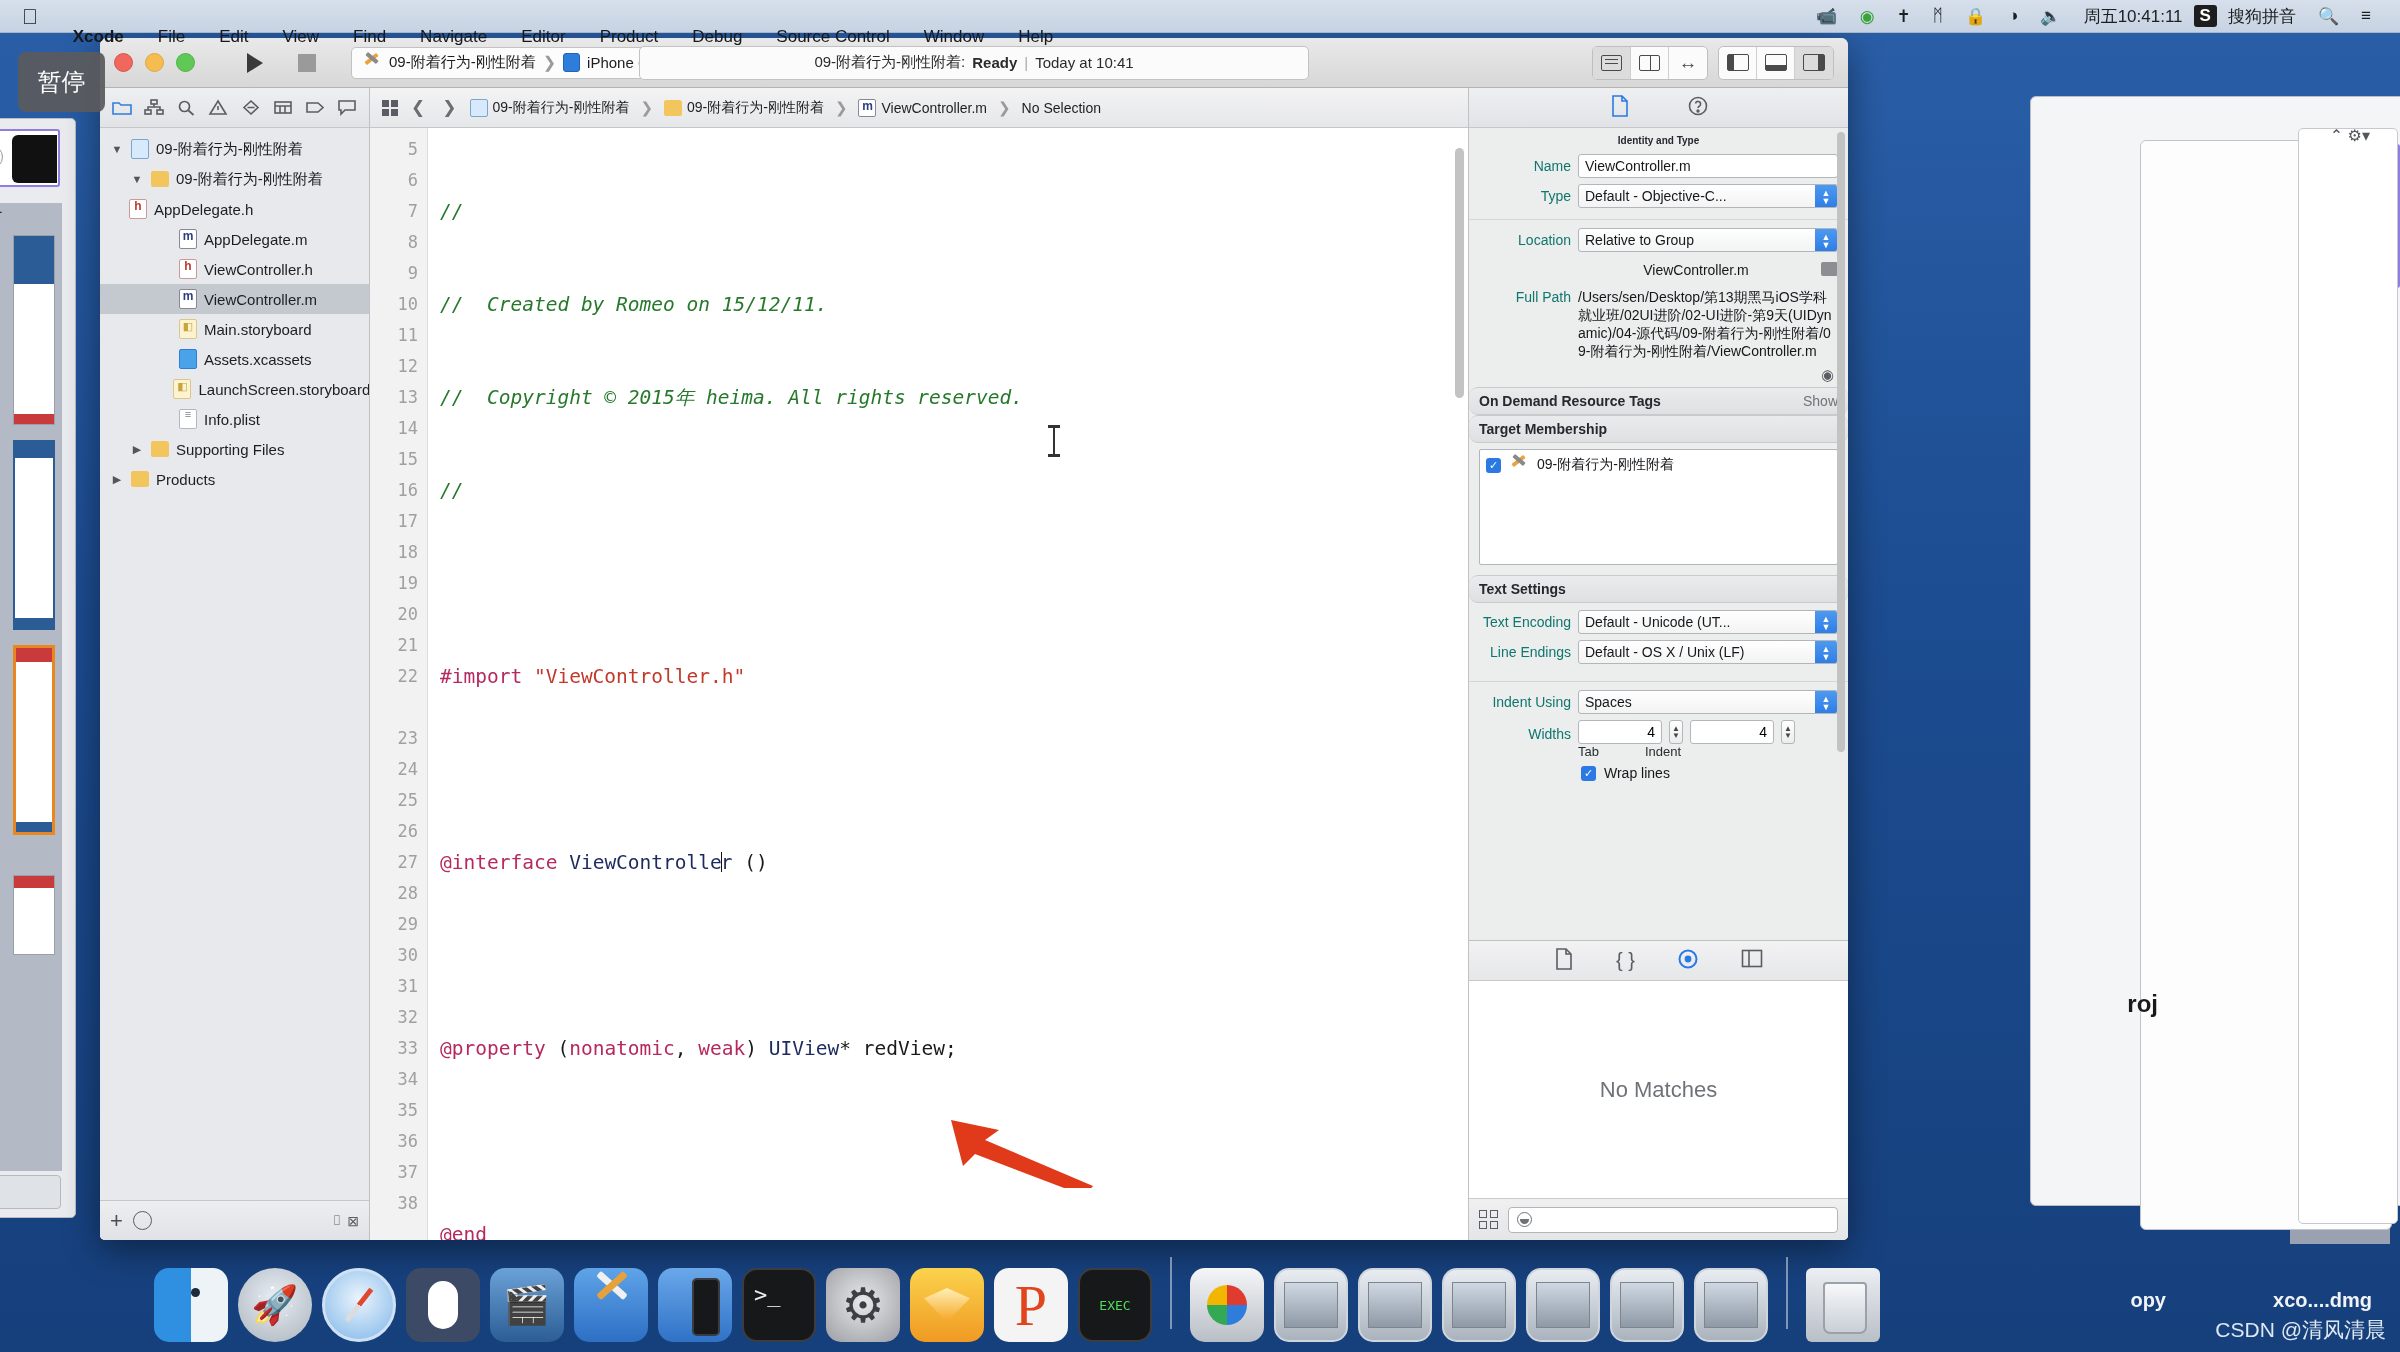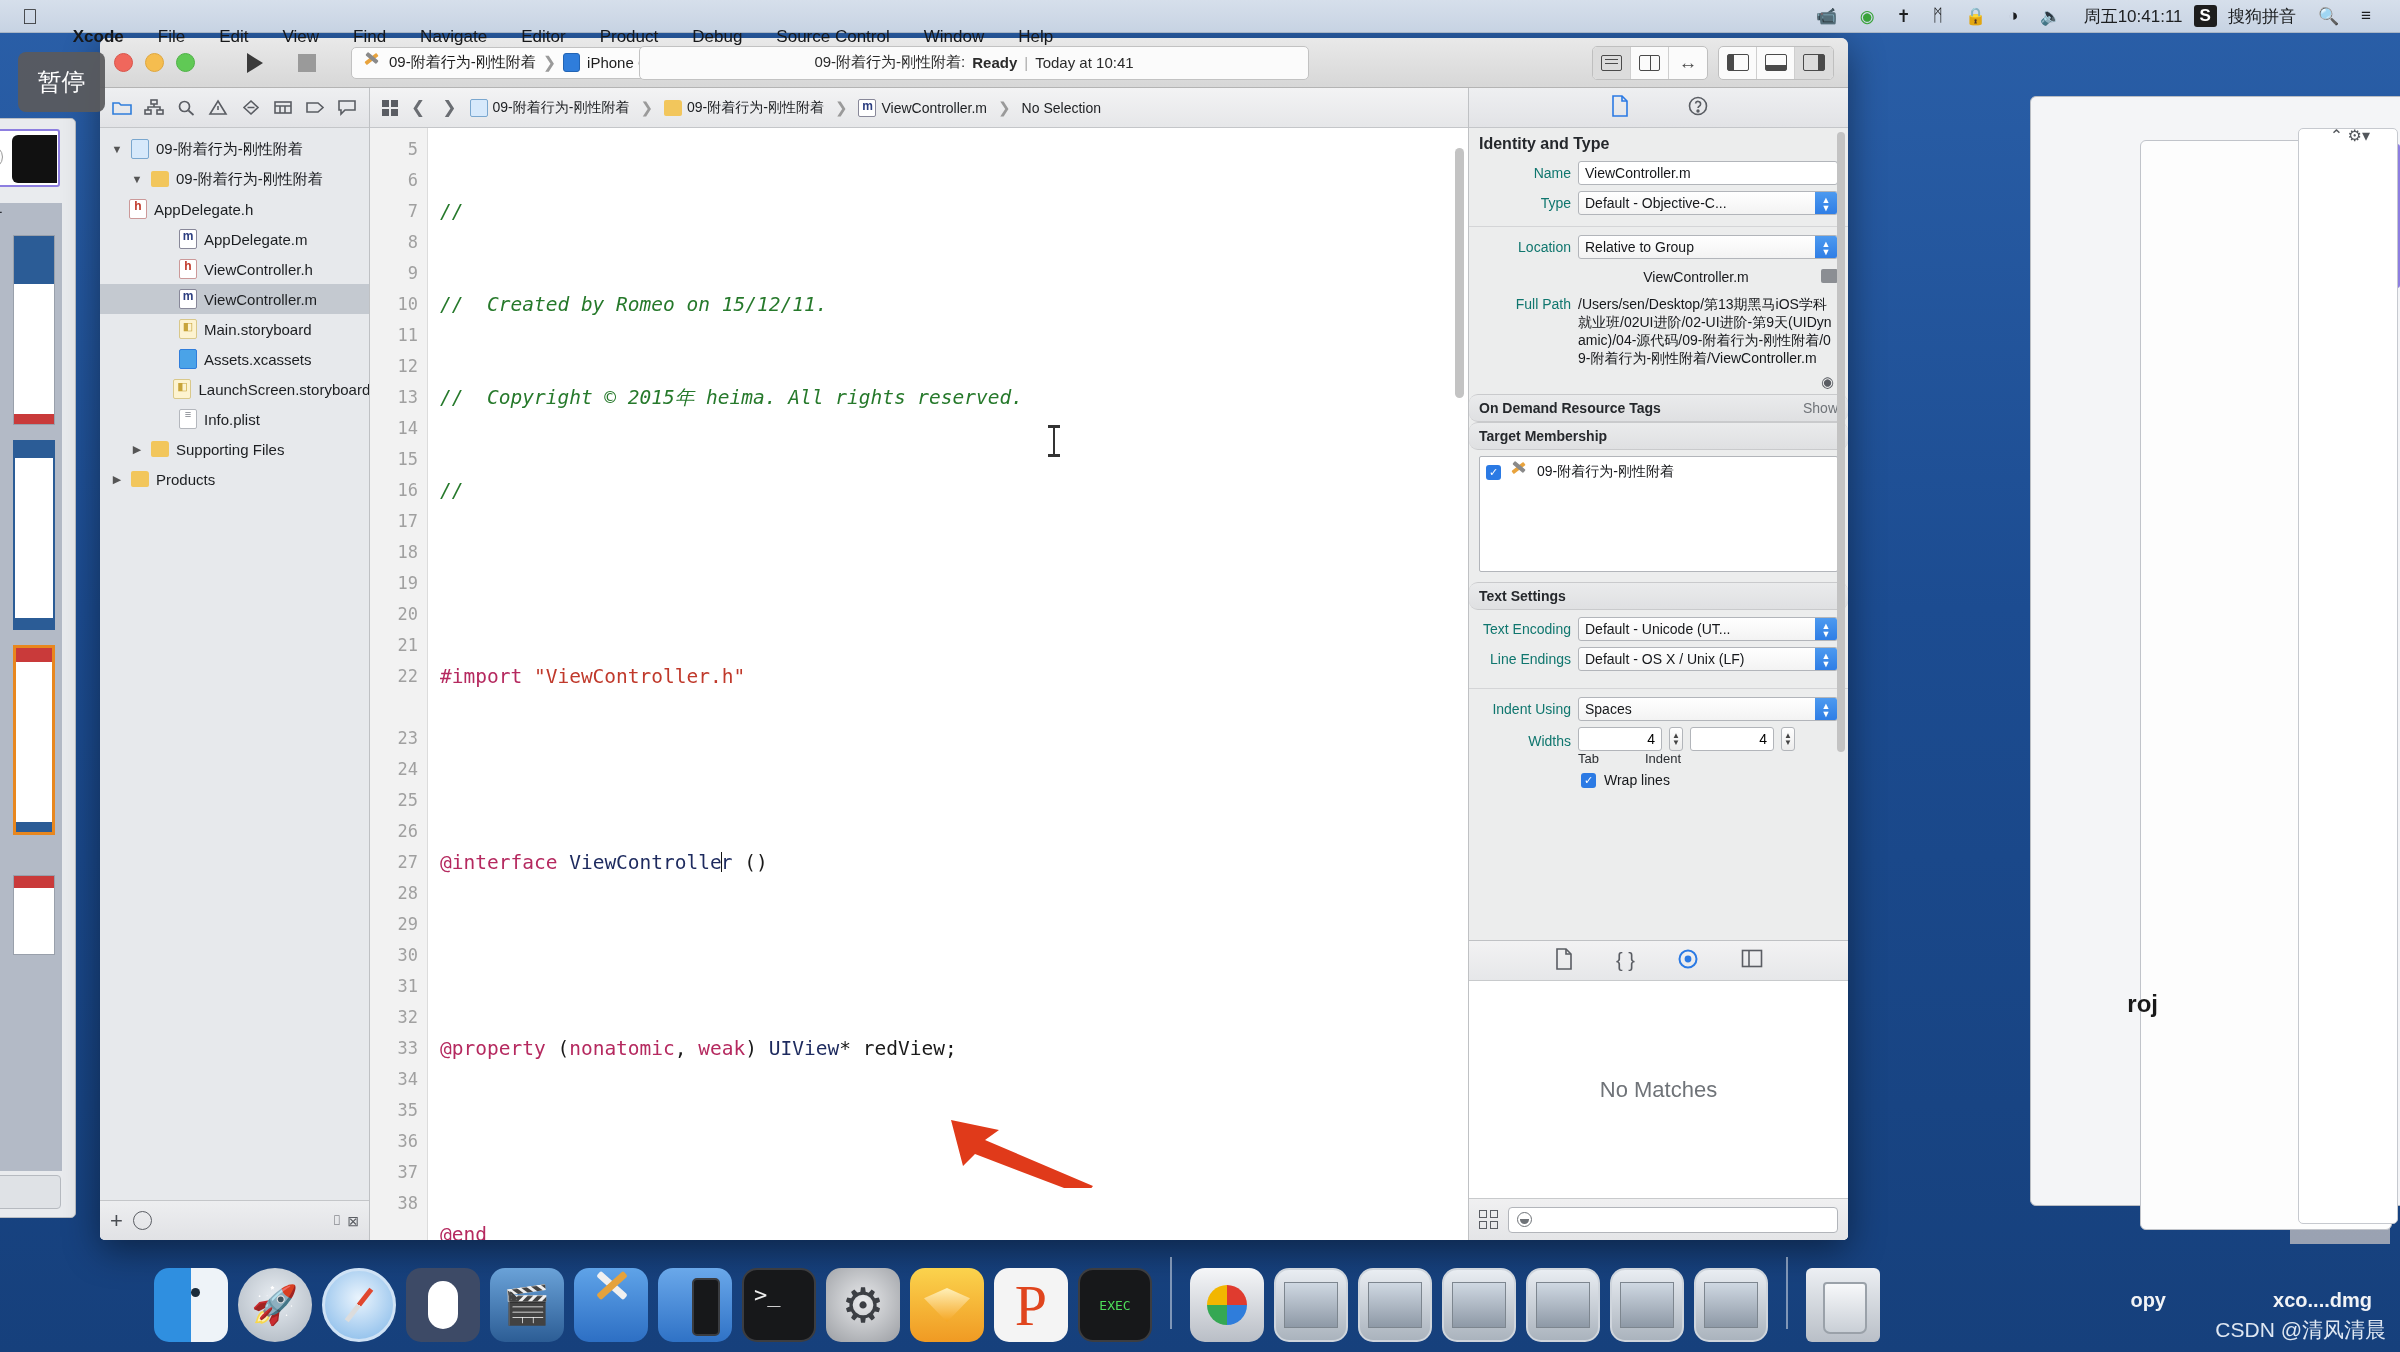--- a/index.html
+++ b/index.html
@@ -214,21 +214,21 @@
   .ibeam::before{content:"";position:absolute;left:-5px;top:-3px;width:12px;height:3px;background:#333;}
   .ibeam::after{content:"";position:absolute;left:-5px;bottom:-3px;width:12px;height:3px;background:#333;}
 
   .ed-scroll { position:absolute; right:4px; top:20px; width:9px; height:250px; background:#c3c3c3; border-radius:5px; }
 
   
   .inspector { width: 380px; flex:0 0 380px; background:#eceded; border-left:1px solid #bfc1c4; display:flex; flex-direction:column; }
   .insp-tabs { height:40px; display:flex; align-items:center; justify-content:center; gap:58px;
       background: linear-gradient(180deg,#eeeff1,#e2e3e6); border-bottom:1px solid #c4c6c9; color:#5a5d63; }
   .insp-scroll { flex: 1; overflow:hidden; position:relative; }
-  .sec-title { font-size:16px; font-weight:bold; color:#25282c; padding:7px 10px 5px 10px; }
+  .sec-title { font-size:10px; font-weight:bold; color:#25282c; padding:7px 10px 5px 10px;text-align:center; }
   .sec-head { display:flex; align-items:center; justify-content:space-between;
      background: linear-gradient(180deg,#eaebec,#dfe0e2); border-top:1px solid #c9cacc; border-bottom:1px solid #c9cacc;
      padding: 5px 10px; font-size:14px; font-weight:bold; color:#25282c;border-radius:9px; }
   .sec-head .show { font-weight:normal; color:#6f7378; }
   .row { display:flex; align-items:flex-start; padding: 3px 10px 3px 0; gap:7px; }
   .lbl { width:102px; flex:0 0 102px; text-align:right; font-size:14px; color:#0f766e; padding-top:4px; }
   .fld { flex:1; height:24px; background:#fff; border:1px solid #b2b5ba; border-radius:3px;
          font-size:14px; color:#15171a; padding: 0 6px; display:flex; align-items:center; overflow:hidden; white-space:nowrap;}
   .popup { flex:1; height:24px; background:linear-gradient(180deg,#fff,#f3f3f3); border:1px solid #b2b5ba; border-radius:3px;
          font-size:14px; color:#15171a; padding:0 26px 0 6px; display:flex; align-items:center; position:relative; overflow:hidden; white-space:nowrap;}

